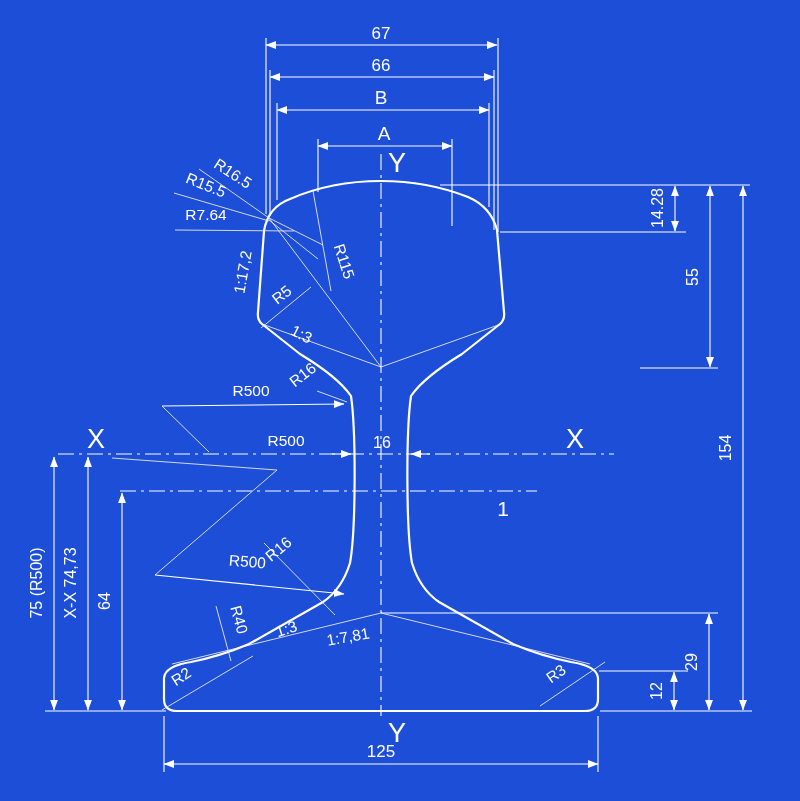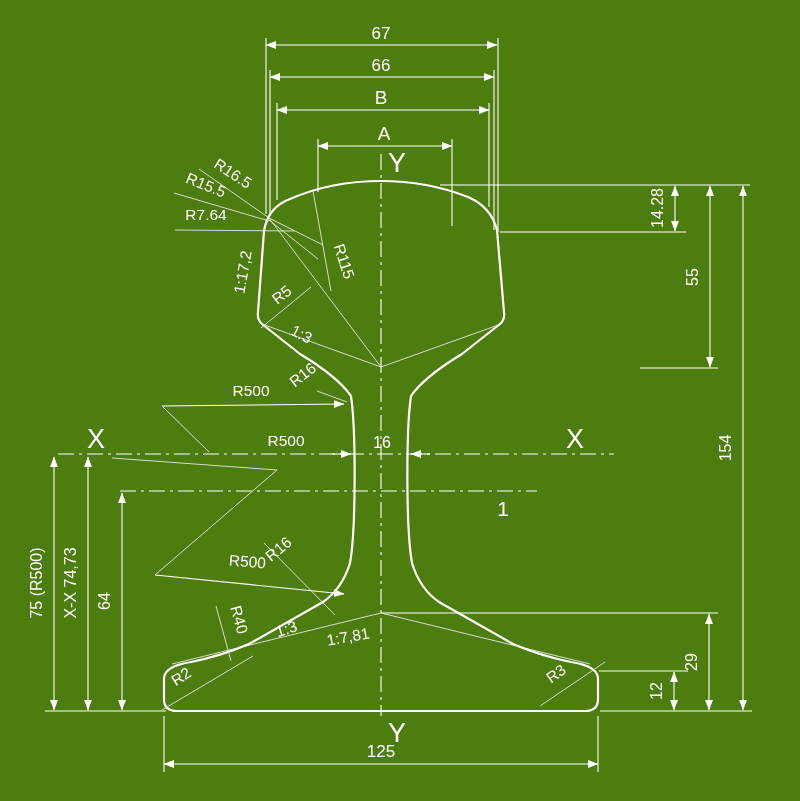--- a/index.html
+++ b/index.html
@@ -1,16 +1,16 @@
 <!DOCTYPE html>
 <html><head>
 <meta charset="utf-8">
 <style>
   html,body{margin:0;padding:0;background:#000;}
-  .stage{position:relative;width:800px;height:801px;background:#4d7c0f;overflow:hidden;}
+  .stage{position:relative;width:800px;height:801px;background:#1d4ed8;overflow:hidden;}
   svg{display:block;}
   text{fill:#ffffff;font-family:"Liberation Sans", sans-serif;}
   .t-dim{font-size:16px;}
   .t-big{font-size:17px;}
   .t-axis{font-size:27px;}
   .t-ab{font-size:19px;}
   .t-ref{font-size:21px;}
   .t-rad{font-size:15.5px;}
   .ln{stroke:#ffffff;stroke-width:1.1;fill:none;}
   .thin{stroke:#e8e8e8;stroke-width:0.9;fill:none;}

